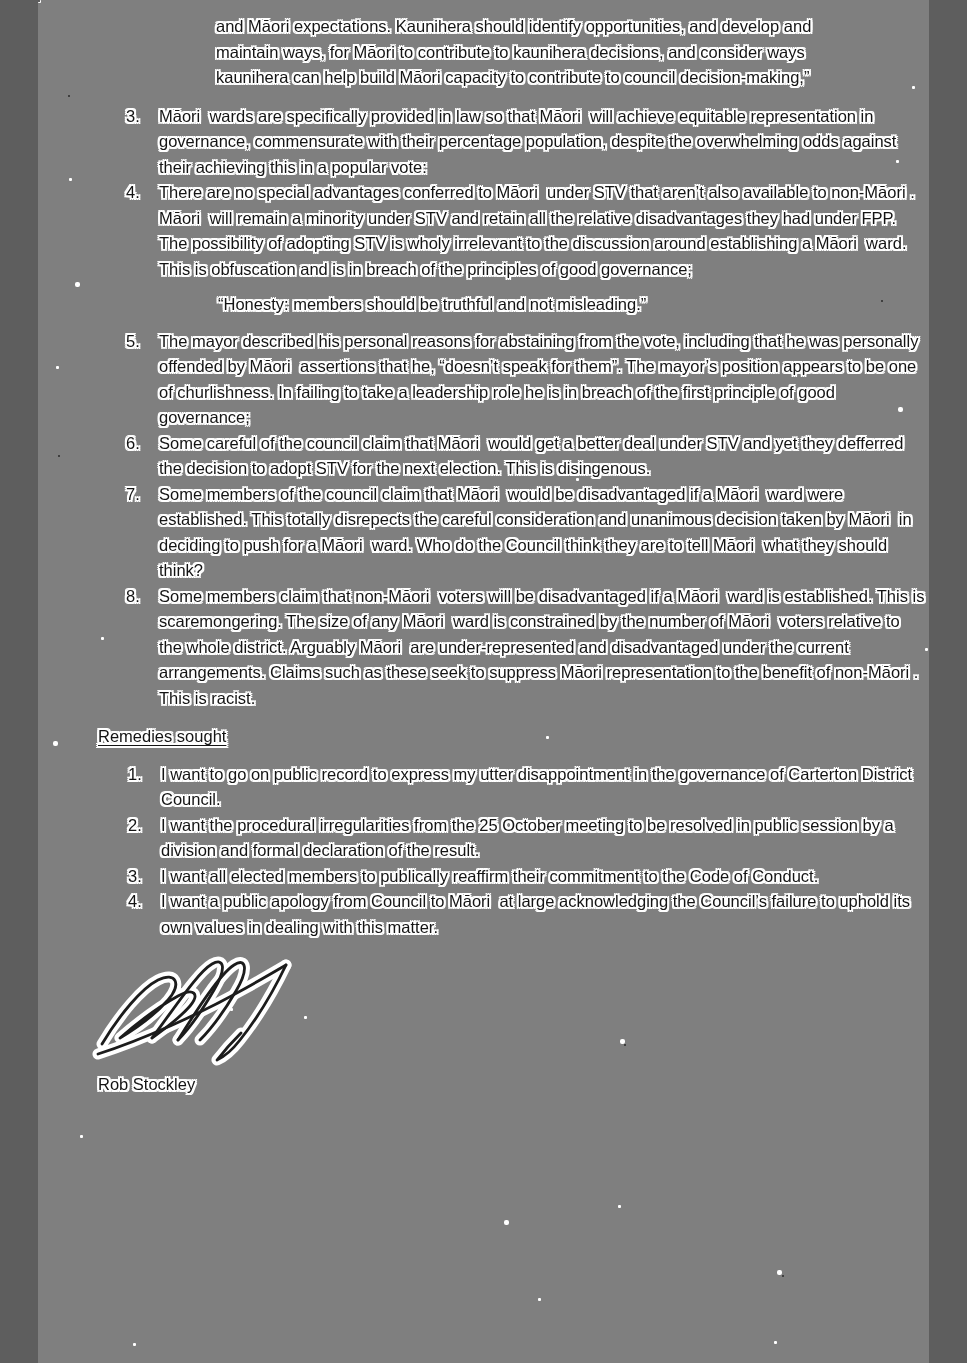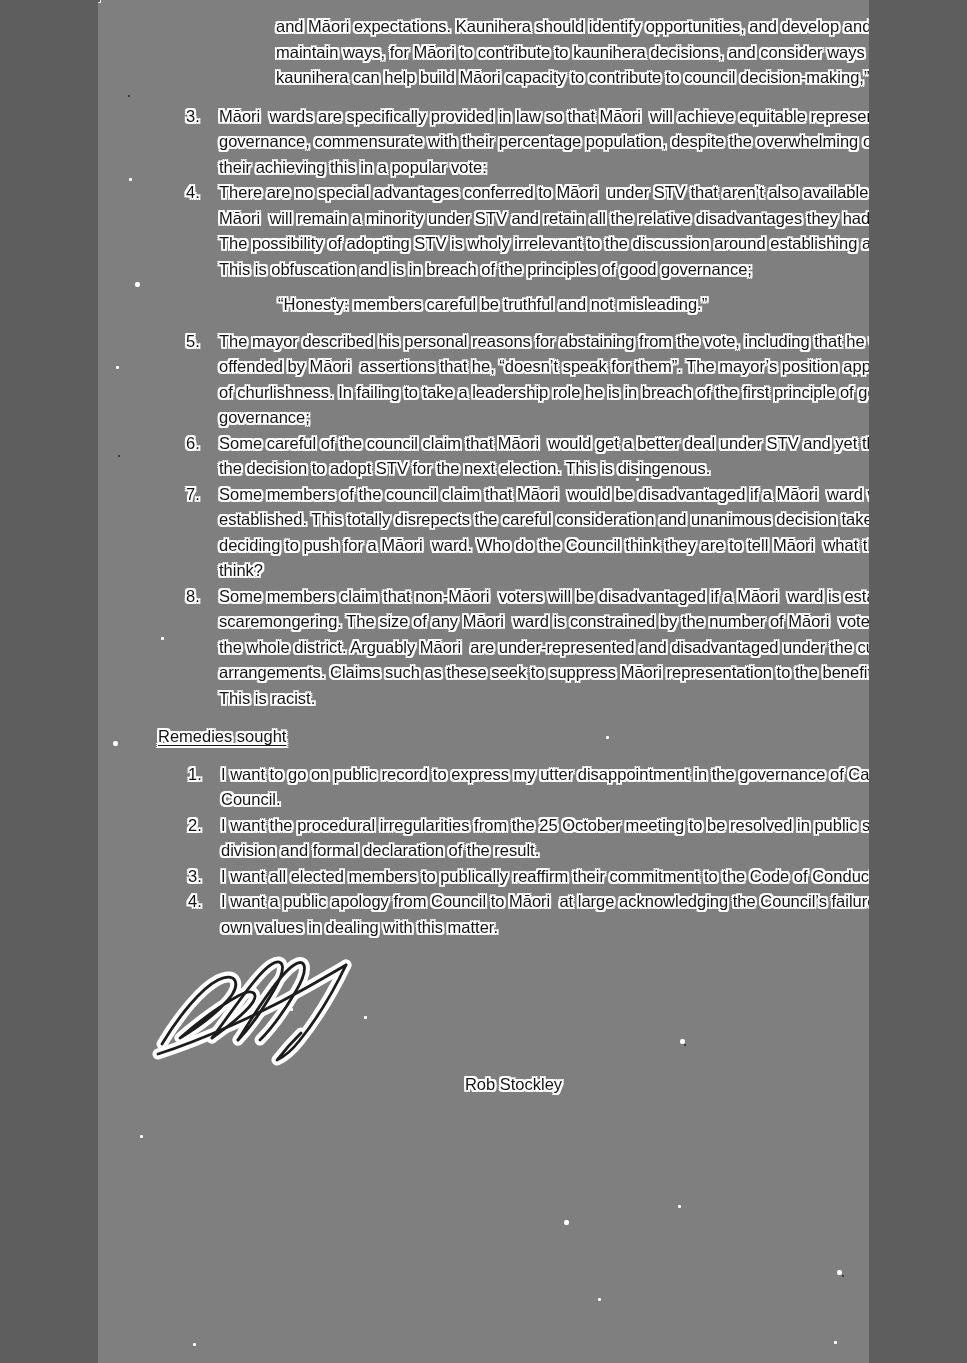--- a/index.html
+++ b/index.html
@@ -1,18 +1,18 @@
 <!DOCTYPE html>
 <html><head>
 <meta charset="utf-8">
 <style>
   html,body{margin:0;padding:0;background:#5e5e5e;}
   .page{
     position:relative;
-    width:771px;height:1363px;
+    width:891px;height:1363px;
     margin:0 auto;
     background:#7f7f7f;
     overflow:hidden;
     font-family:"Liberation Sans",sans-serif;
     font-size:16.5px;
     line-height:25.5px;
     color:#141414;
     box-sizing:border-box;
     padding-top:14px;
   }
@@ -42,21 +42,21 @@
     white-space:pre-wrap;
   }
   .remedies-heading{
     margin:13px 8px 12px 60px;
     text-decoration:underline;
     text-underline-offset:3px;
   }
   .remedy{margin-left:90px;width:798px;}
   .valediction{margin:52px 0 0 60px;}
   .signature{display:block;margin:4px 0 0 52px;}
-  .signer-name{margin:2px 0 0 60px;text-align:center;}
+  .signer-name{margin:2px 0 0 60px;}
   
   .noise::before{
     content:"";position:absolute;left:0;top:0;width:3px;height:3px;border-radius:1px;background:#fff;
     box-shadow:
       38px 283px 0 1px #fff, 18px 366px 0 #fff, 895px 99px 0 1px #fff,
       928px 120px 0 #fff, 861px 408px 0 1px #fff, 508px 736px 0 #fff,
       583px 1040px 0 1px #fff, 740px 1271px 0 1px #fff, 913px 905px 0 #fff,
       31px 178px 0 #fff, 95px 1343px 0 #fff, 467px 1221px 0 1px #fff,
       887px 648px 0 #fff, 912px 556px 0 1px #fff, 736px 1341px 0 #fff,
       266px 1016px 0 #fff, 192px 1008px 0 #fff, 874px 86px 0 #fff,
@@ -82,21 +82,21 @@
   <div class="num-item">
     <span class="num halo">3.</span>
     <div class="txt halo">Māori  wards are specifically provided in law so that Māori  will achieve equitable representation in governance, commensurate with their percentage population, despite the overwhelming odds against their achieving this in a popular vote:</div>
   </div>
 
   <div class="num-item">
     <span class="num halo">4.</span>
     <div class="txt halo">There are no special advantages conferred to Māori  under STV that aren’t also available to non-Māori . Māori  will remain a minority under STV and retain all the relative disadvantages they had under FPP. The possibility of adopting STV is wholy irrelevant to the discussion around establishing a Māori  ward. This is obfuscation and is in breach of the principles of good governance;</div>
   </div>
 
-  <div class="principle-quote halo">“Honesty: members careful be truthful and not misleading.”</div>
+  <div class="principle-quote halo">“Honesty: members should be truthful and not misleading.”</div>
 
   <div class="num-item">
     <span class="num halo">5.</span>
     <div class="txt halo">The mayor described his personal reasons for abstaining from the vote, including that he was personally offended by Māori  assertions that he, “doesn’t speak for them”. The mayor’s position appears to be one of churlishness. In failing to take a leadership role he is in breach of the first principle of good governance;</div>
   </div>
 
 
   <div class="num-item">
     <span class="num halo">6.</span>
     <div class="txt halo">Some careful of the council claim that Māori  would get a better deal under STV and yet they defferred the decision to adopt STV for the next election. This is disingenous.</div>

